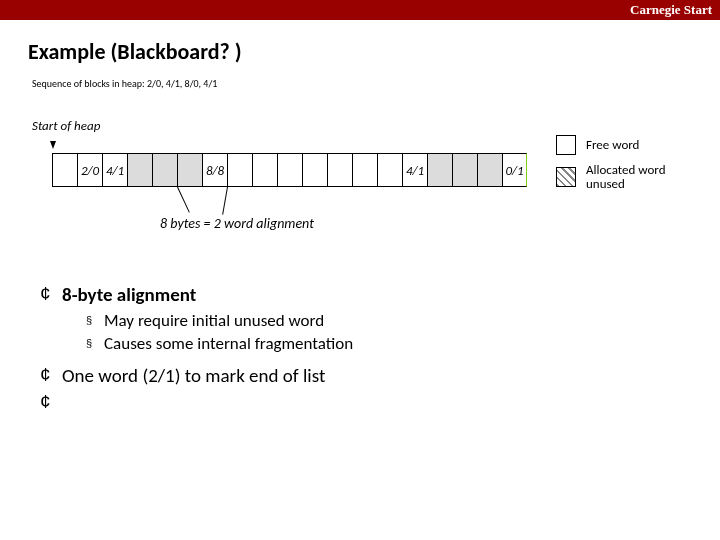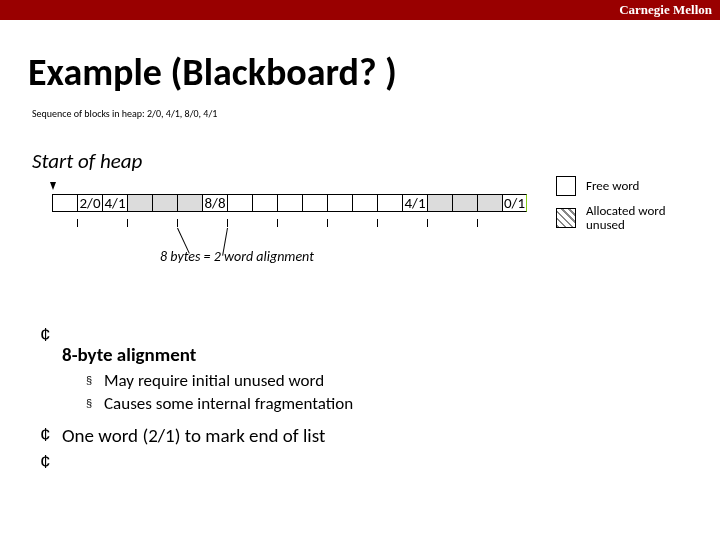--- a/index.html
+++ b/index.html
@@ -1,55 +1,55 @@
 <!DOCTYPE html>
 <html><head>
 <meta charset="utf-8">
 <style>
   * { box-sizing: border-box; margin: 0; padding: 0; }
   html, body { width: 720px; height: 540px; font-family: Calibri, Arial, sans-serif; background: #fff; color: #000; }
   .banner { height: 20px; background: #990000; position: relative; }
   .banner-text { position: absolute; right: 8px; bottom: 2px; color: #fff; font-weight: bold; font-size: 13px; font-family: Georgia, 'Times New Roman', serif; }
-  .title { font-size: 38px; font-weight: bold; padding: 29px 28px 8px 28px; font-family: Calibri, Arial, sans-serif; }
+  .title { font-size: 22px; font-weight: bold; padding: 18px 28px 8px 28px; font-family: Calibri, Arial, sans-serif; }
   .subtitle { font-size: 10px; padding: 4px 32px 0 32px; }
-  .start-label { font-style: italic; font-size: 21px; padding: 28px 32px 0 32px; }
+  .start-label { font-style: italic; font-size: 13px; padding: 28px 32px 0 32px; }
 
   .diagram-area { position: relative; height: 120px; margin: 2px 24px 0 32px; }
   .heap-row { position: absolute; top: 18px; left: 20px; display: flex; }
-  .cell { width: 25px; height: 18px; border: 1px solid #000; border-right: none; display: flex; align-items: center; justify-content: center; font-size: 15px; background: #fff; }
+  .cell { width: 25px; height: 34px; border: 1px solid #000; border-right: none; display: flex; align-items: center; justify-content: center; font-size: 13px; background: #fff; font-style: italic; }
   .cell:last-child { border-right: 1px solid #84cc16; }
   .cell.alloc { background: #dcdcdc; }
   .tick { position: absolute; top: 43px; width: 1px; height: 8px; background: #000; }
   .arrow-down { position: absolute; top: 6px; width: 0; height: 0; border-left: 3px solid transparent; border-right: 3px solid transparent; border-top: 8px solid #000; }
 
   .legend { position: absolute; top: 0; right: 0; font-size: 13px; }
   .lg-row { display: flex; align-items: center; margin-bottom: 8px; }
   .sw { width: 20px; height: 20px; border: 1px solid #000; margin-right: 10px; flex-shrink: 0; }
   .sw.alloc { background: #dcdcdc; }
   .sw.hatch { background: repeating-linear-gradient(45deg, #888 0 2px, #fff 2px 5px); }
   .lg-text { max-width: 110px; line-height: 1.1; }
 
-  .align-label { position: absolute; top: 72px; left: 128px; font-style: italic; font-size: 14px; }
+  .align-label { position: absolute; top: 80px; left: 128px; font-style: italic; font-size: 14px; }
 
   .v-line { position: absolute; width: 1px; background: #000; }
 
   .bullets { padding: 28px 32px 0 40px; font-size: 19px; }
   .b1 { display: flex; margin-bottom: 4px; }
   .b1 .m { width: 22px; flex-shrink: 0; font-family: Arial; }
   .b1 .hd { font-weight: normal; }
-  .b1 .hd.bold { font-weight: bold; margin-top: 19px; }
+  .b1 .hd.bold { font-weight: bold; }
   .sub { padding-left: 46px; font-size: 17px; margin-top: 2px; margin-bottom: 10px; }
   .sub .row { display: flex; margin-bottom: 2px; }
   .sub .m { width: 18px; flex-shrink: 0; font-family: Arial; font-size: 11px; padding-top: 4px; }
 </style>
 </head>
 <body>
 
 <div class="banner">
-  <span class="banner-text">Carnegie Mellon</span>
+  <span class="banner-text">Carnegie Start</span>
 </div>
 
 <h1 class="title">Example (Blackboard? )</h1>
 <div class="subtitle">Sequence of blocks in heap: 2/0, 4/1, 8/0, 4/1</div>
 <div class="start-label">Start of heap</div>
 
 <div class="diagram-area">
   <div class="arrow-down" style="left:18px;"></div>
 
   <div class="heap-row">

